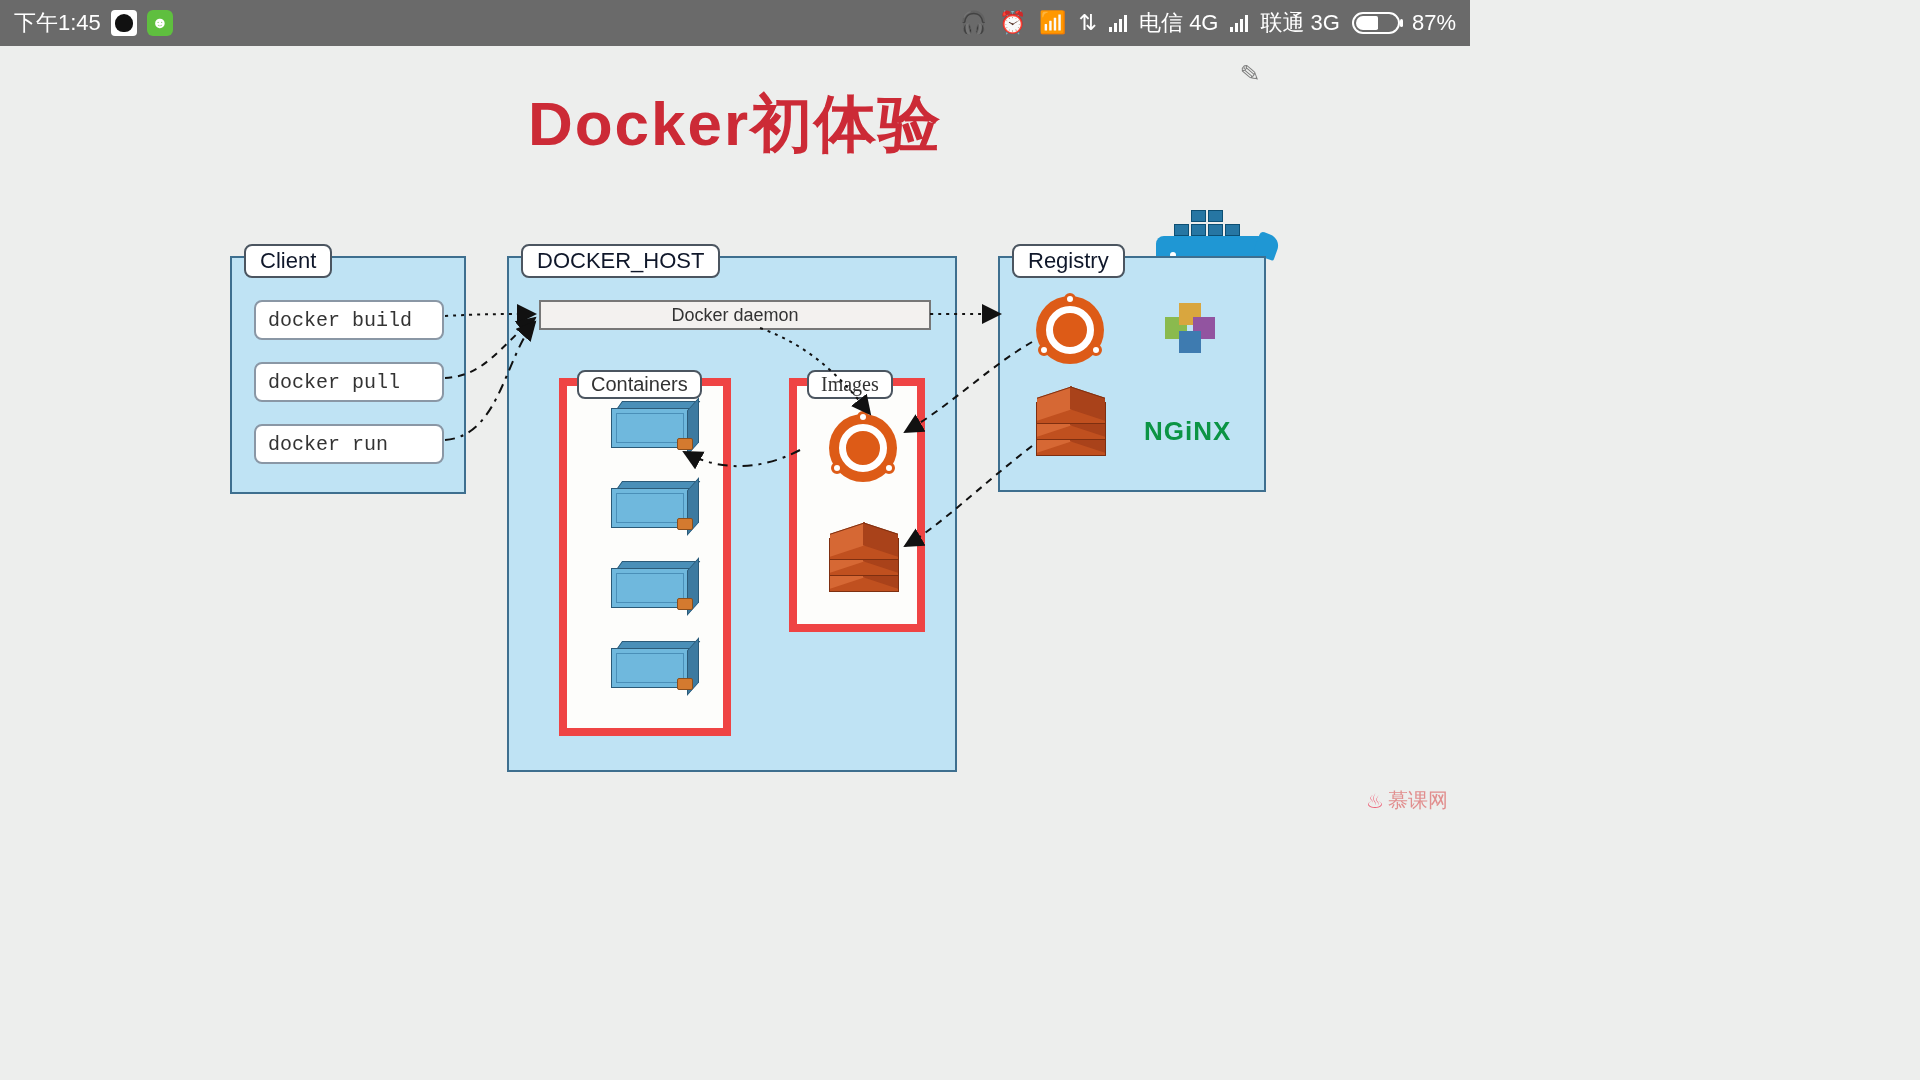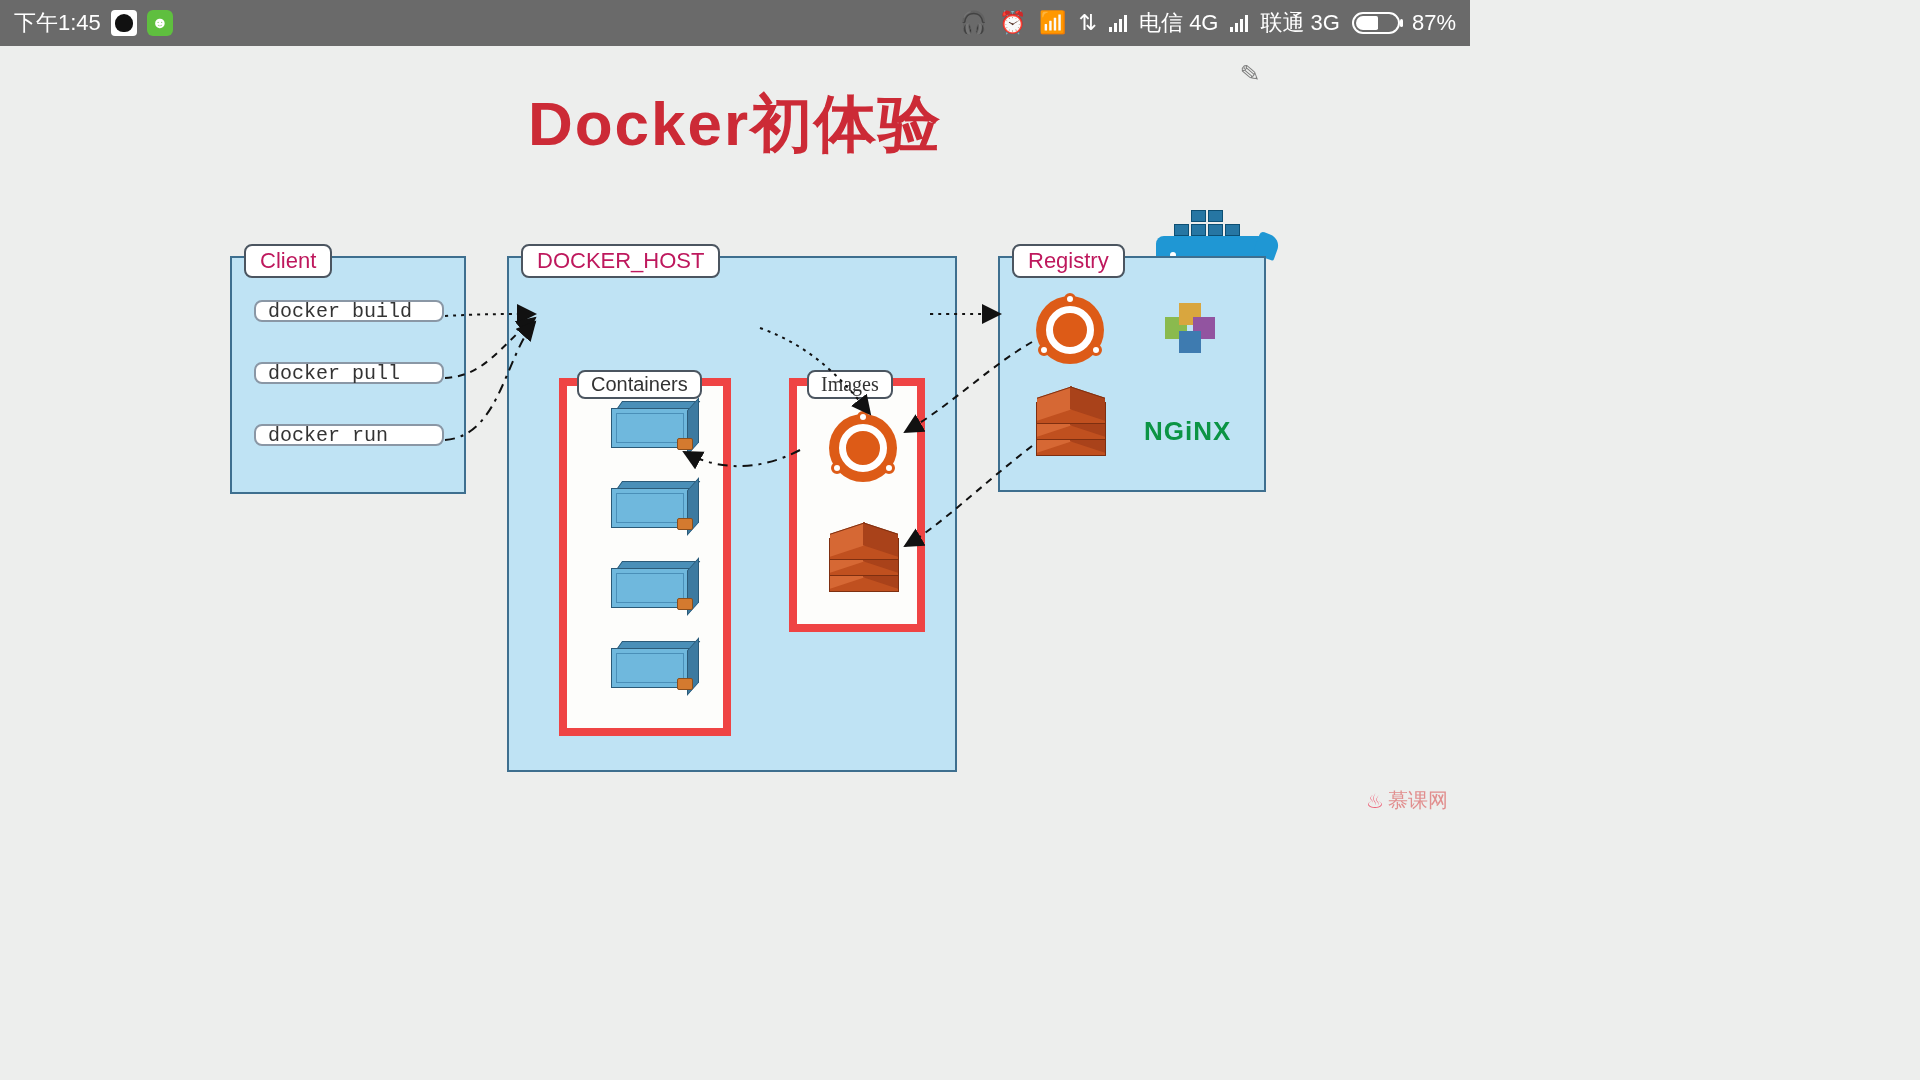--- a/index.html
+++ b/index.html
@@ -30,25 +30,25 @@
 
   .title { position:absolute; top:36px; left:0; right:0; text-align:center;
     font-size:62px; font-weight:800; color:#cc2a36; letter-spacing:2px;}
 
   .pencil { position:absolute; top:14px; right:210px; color:#7d7d7d; font-size:24px; transform:rotate(-5deg);}
 
   
   .box { position:absolute; background:#bfe3f4; border:2px solid #3e6f8f; }
   .box-label { position:absolute; top:-14px; left:12px; background:#fff;
     border:2px solid #4b5560; border-radius:8px; padding:2px 14px;
-    font-size:22px; color:#be185d;}
+    font-size:22px; color:#0f172a;}
 
   
   .client { left:230px; top:210px; width:236px; height:238px;}
-  .cmd { position:absolute; left:22px; width:190px; height:22px; background:#fff;
+  .cmd { position:absolute; left:22px; width:190px; height:40px; background:#fff;
     border:2px solid #8a97a5; border-radius:8px; display:flex;align-items:center;
     padding-left:12px; font-family:"Courier New",monospace; font-size:20px; color:#333;}
   .cmd.c1{top:42px;} .cmd.c2{top:104px;} .cmd.c3{top:166px;}
 
   
   .host { left:507px; top:210px; width:450px; height:516px;}
   .daemon { position:absolute; left:30px; top:42px; width:392px; height:30px;
     background:#f3f1ef; border:2px solid #777; display:flex;align-items:center;justify-content:center;
     font-size:18px;color:#333;}
 
@@ -162,20 +162,21 @@
 
   <div class="box client">
     <div class="box-label">Client</div>
     <div class="cmd c1">docker build</div>
     <div class="cmd c2">docker pull</div>
     <div class="cmd c3">docker run</div>
   </div>
 
   <div class="box host">
     <div class="box-label">DOCKER_HOST</div>
+    <div class="daemon">Docker daemon</div>
 
     <div class="subbox containers">
       <div class="subbox-label">Containers</div>
       <div class="ship s1">
           <div class="ship-top"></div>
           <div class="ship-front"></div>
           <div class="ship-side"></div>
           <div class="ship-dot"></div>
         </div>
       <div class="ship s2">

